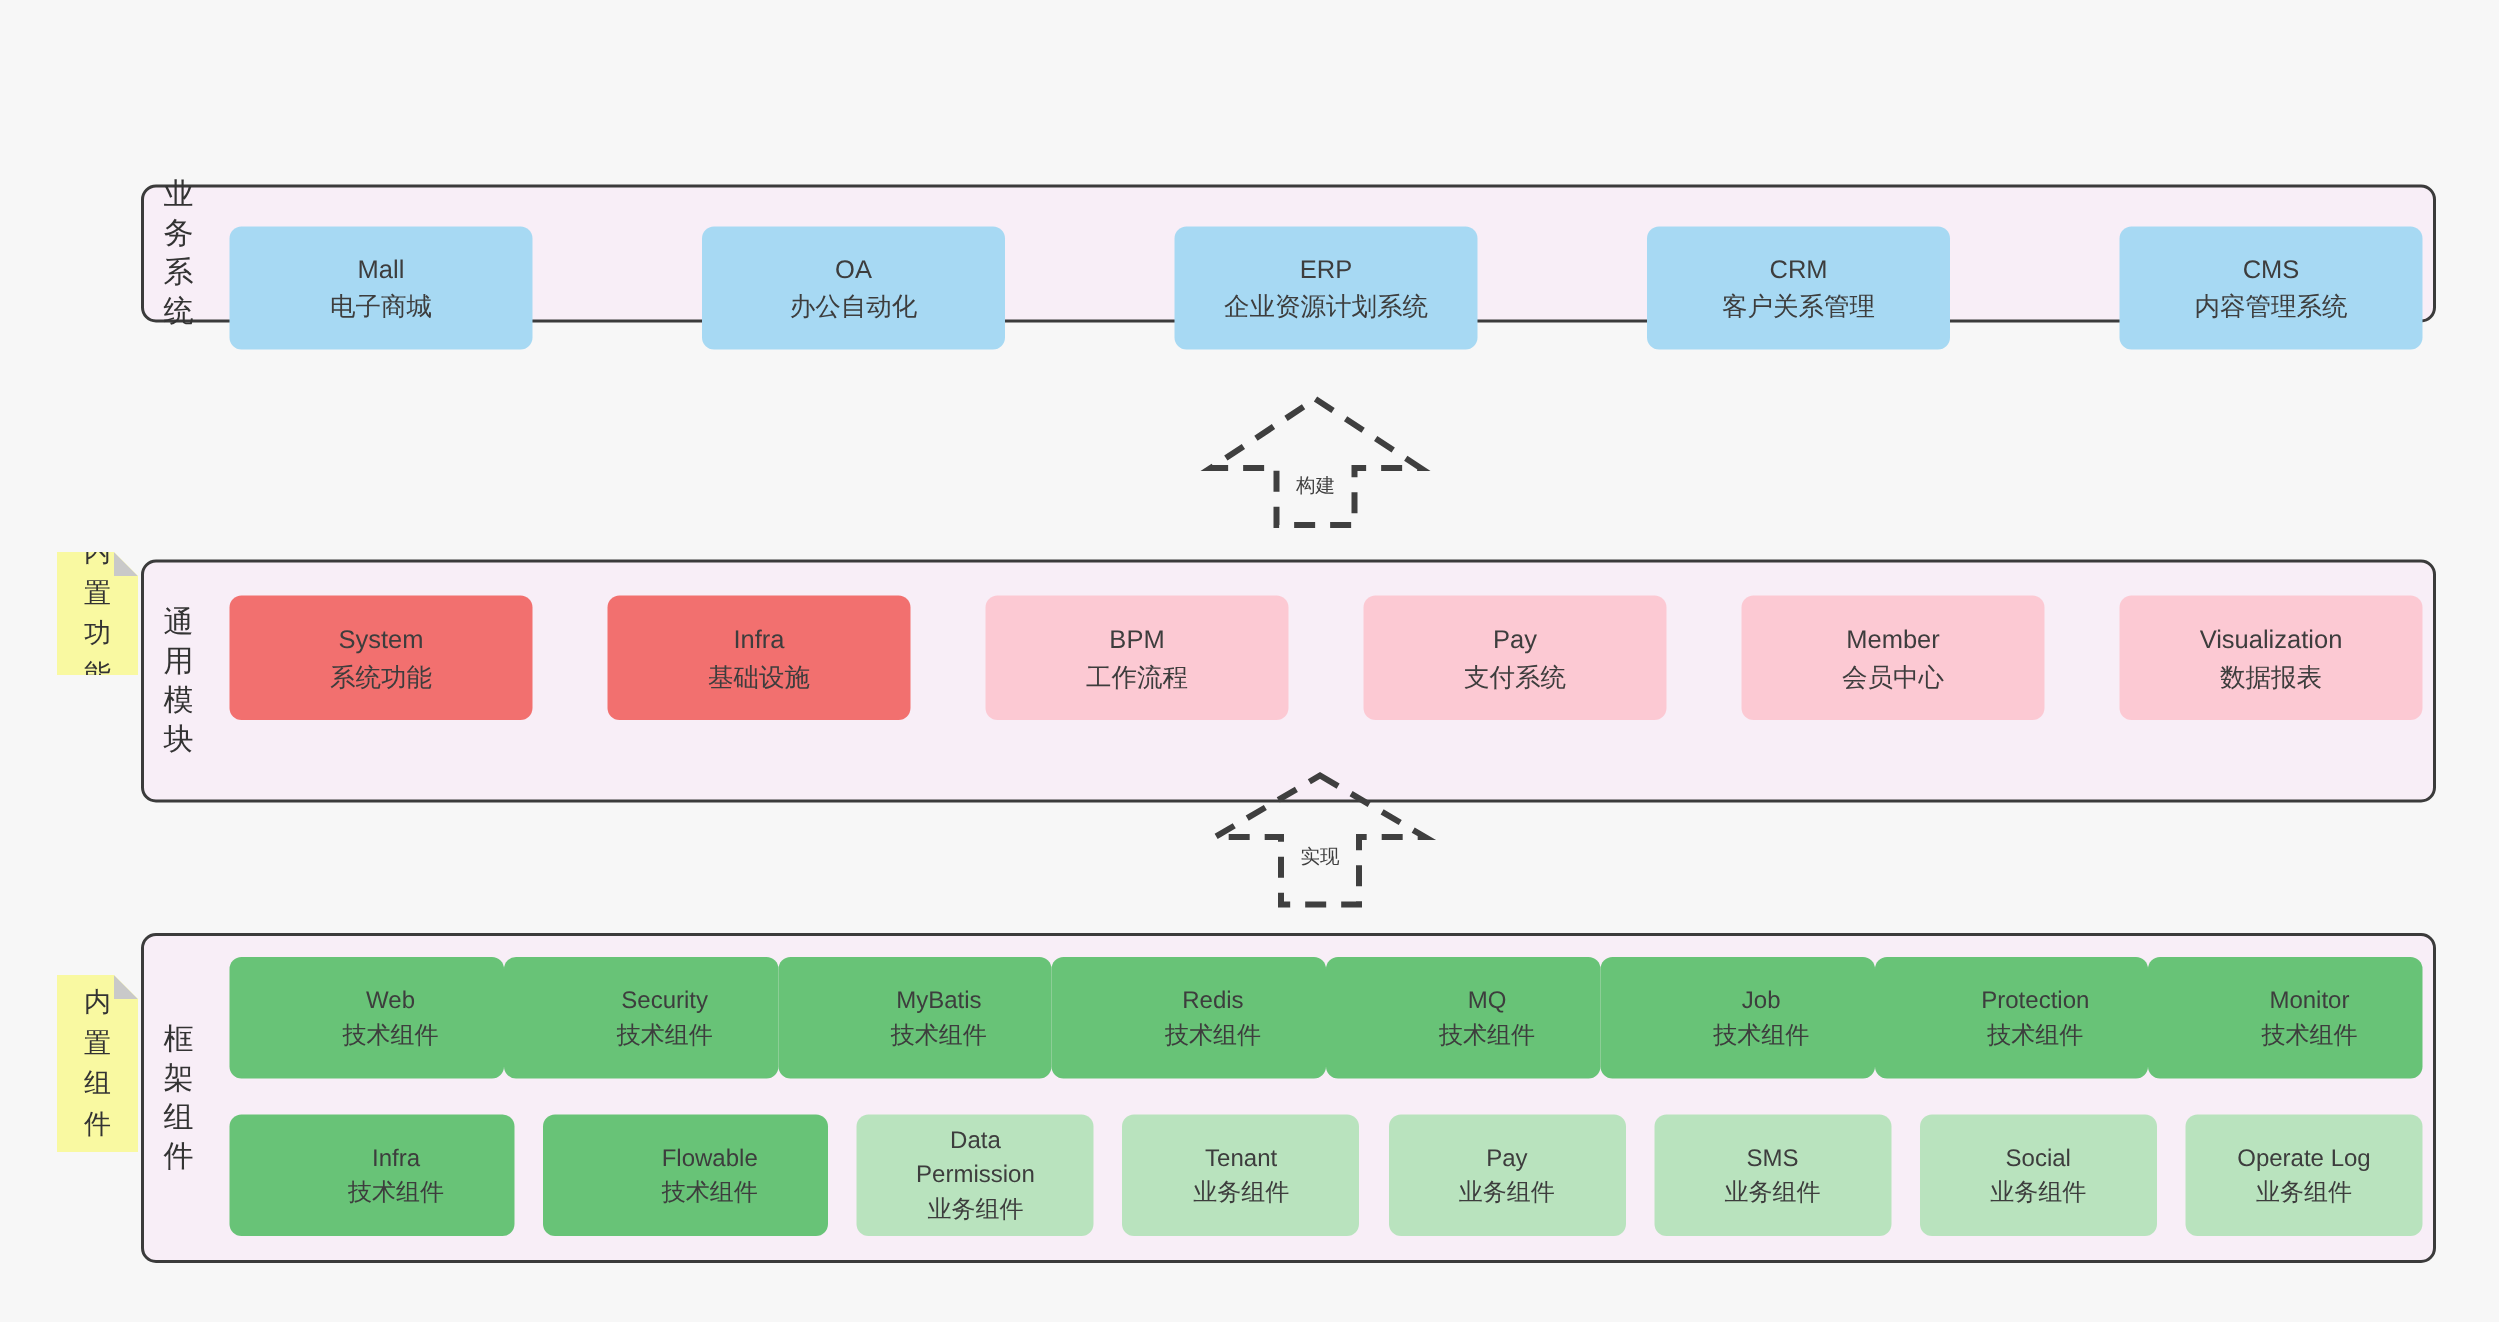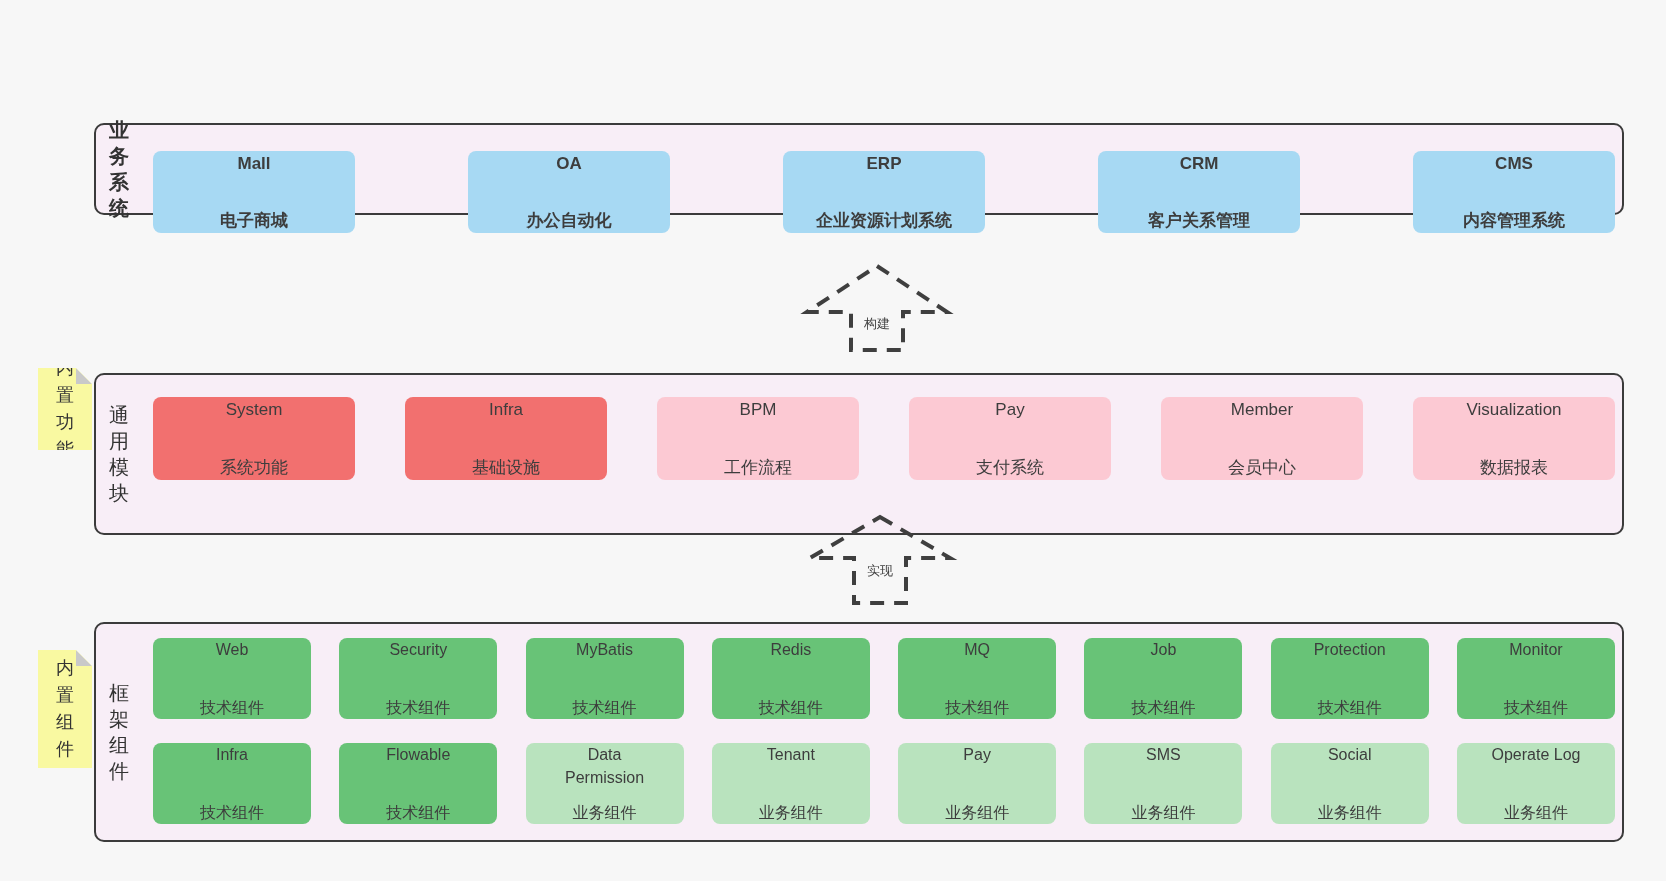--- a/index.html
+++ b/index.html
@@ -15,51 +15,51 @@
     position:relative;overflow:hidden;
   }
   .canvas{position:absolute;inset:0;}
 
   
   .band{
     position:absolute;left:94px;width:1530px;
     background:var(--band-bg);border:2px solid var(--band-border);border-radius:10px;
     box-sizing:border-box;
   }
-  .band-1{top:123px;height:92px;font-weight:bold;}
+  .band-1{top:123px;height:92px;}
   .band-2{top:373px;height:162px;}
   .band-3{top:622px;height:220px;}
 
   .band-label{
     position:absolute;left:11px;top:50%;transform:translateY(-50%);
     width:24px;font-size:20px;line-height:26px;text-align:center;
     color:var(--label-text);word-break:break-all;
   }
 
   .band-rows{position:absolute;left:57px;width:1462px;display:flex;flex-direction:column;}
   .band-1 .band-rows{top:26px;}
   .band-2 .band-rows{top:22px;}
   .band-3 .band-rows{top:14px;gap:24px;}
   .box-row{display:flex;justify-content:space-between;}
   .band-1 .box-row{height:82px;}
   .band-2 .box-row{height:83px;}
   .band-3 .box-row{height:81px;}
 
   .box{
     border-radius:8px;display:flex;flex-direction:column;align-items:center;
-    justify-content:space-between;text-align:center;font-size:17px;line-height:25px;
+    justify-content:center;text-align:center;font-size:17px;line-height:25px;
     color:var(--text);
   }
   .band-1 .box,.band-2 .box{width:202px;}
   .band-3 .box{width:158px;font-size:16px;line-height:23px;}
   .box-name{white-space:pre-line;}
   .box[data-variant="blue"]{background:var(--blue);}
   .box[data-variant="red"]{background:var(--red);}
   .box[data-variant="pink"]{background:var(--pink);}
-  .box[data-variant="green"]{background:var(--green);}
+  .box[data-variant="green"]{background:var(--green);padding-left:32px;}
   .box[data-variant="light_green"]{background:var(--light-green);}
 
   
   .sticky{
     position:absolute;left:38px;width:54px;background:var(--sticky-yellow);
     clip-path:polygon(0 0,calc(100% - 16px) 0,100% 16px,100% 100%,0 100%);
     display:flex;align-items:center;justify-content:center;
   }
   .sticky-1{top:368px;height:82px;}
   .sticky-2{top:650px;height:118px;}

